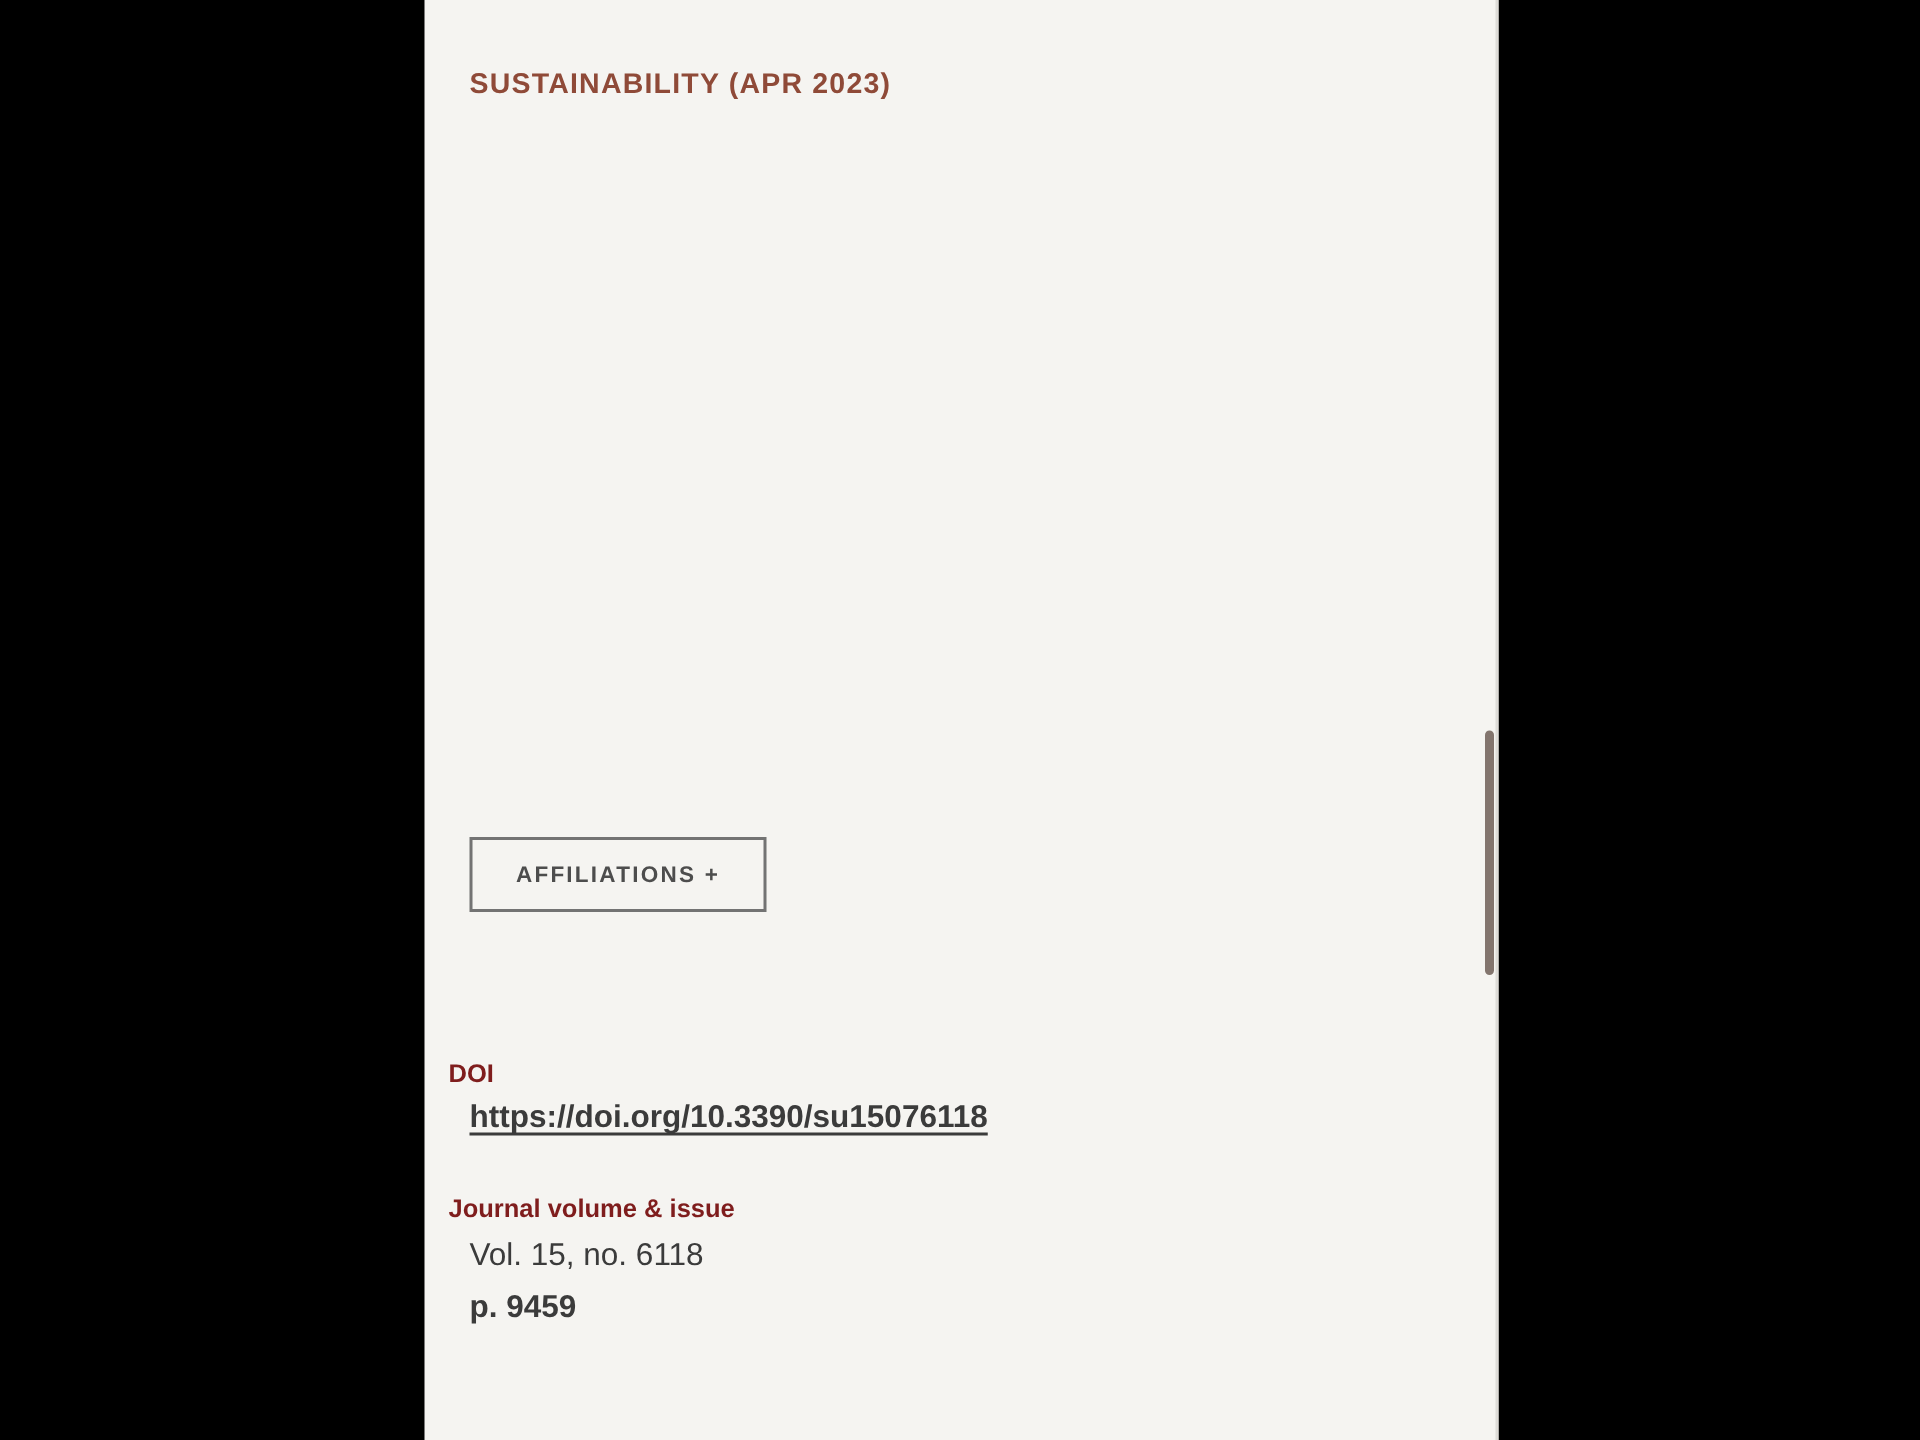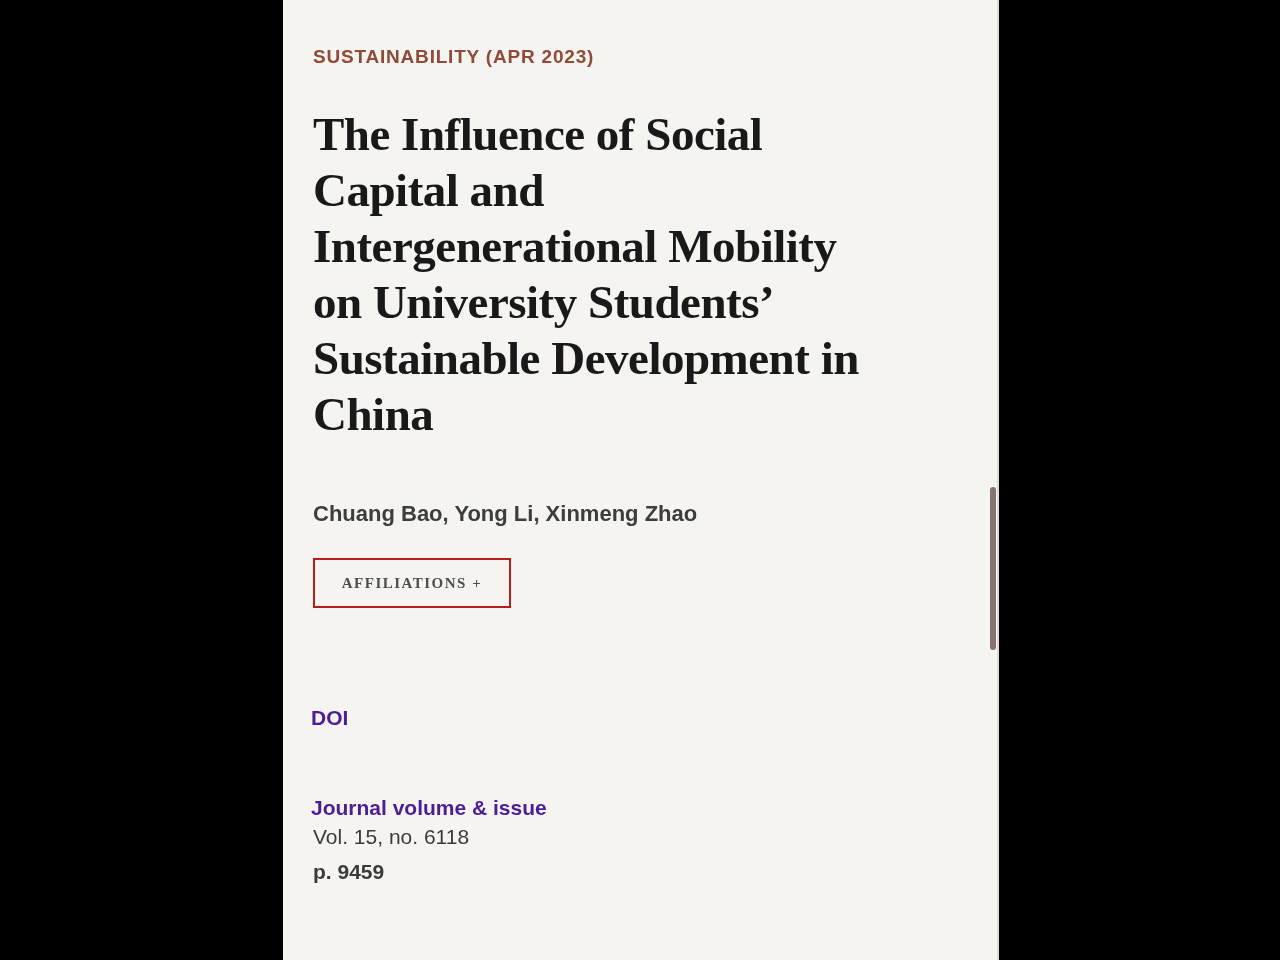--- a/index.html
+++ b/index.html
@@ -72,36 +72,36 @@
     color: #3d3d3d;
   }
   .affiliations-btn {
     position: absolute;
     left: 30px;
     top: 558px;
     width: 198px;
     height: 50px;
     box-sizing: border-box;
     background: transparent;
-    border: 2px solid #b91c1c;
+    border: 2px solid #737373;
     color: #4d4d4d;
-    font-family: Liberation Serif, serif;
+    font-family: Liberation Sans, sans-serif;
     font-size: 15px;
     font-weight: bold;
     letter-spacing: 1.5px;
     text-align: center;
     cursor: pointer;
     padding: 0;
   }
   .meta-label {
     position: absolute;
-    left: 28px;
-    font-size: 21px;
+    left: 16px;
+    font-size: 17px;
     font-weight: bold;
-    color: #4c1d95;
+    color: #7f1d1d;
   }
   .doi-label { top: 706px; }
   .doi-link {
     position: absolute;
     left: 30px;
     top: 733px;
     font-size: 21px;
     font-weight: bold;
     color: #3b3b3b;
     text-decoration: underline;
@@ -150,33 +150,27 @@
 <div class="stage">
 
   <div class="letterbox left"></div>
   <div class="letterbox right"></div>
 
   <div class="panel">
     <div class="panel-inner">
 
       <div class="eyebrow">SUSTAINABILITY (APR 2023)</div>
 
-      <h1 class="title">The Influence of Social
-Capital and
-Intergenerational Mobility
-on University Students’
-Sustainable Development in
-China</h1>
 
-      <div class="authors">Chuang Bao, Yong Li, Xinmeng Zhao</div>
 
       <button class="affiliations-btn">AFFILIATIONS +</button>
 
       <div class="meta-label doi-label">DOI</div>
 
+      <a class="doi-link">https://doi.org/10.3390/su15076118</a>
 
       <div class="meta-label journal-label">Journal volume &amp; issue</div>
 
       <div class="vol-line">Vol. 15, no. 6118</div>
 
       <div class="page-line">p. 9459</div>
 
       <div class="scrollbar-track">
         <div class="scrollbar-thumb"></div>
       </div>

